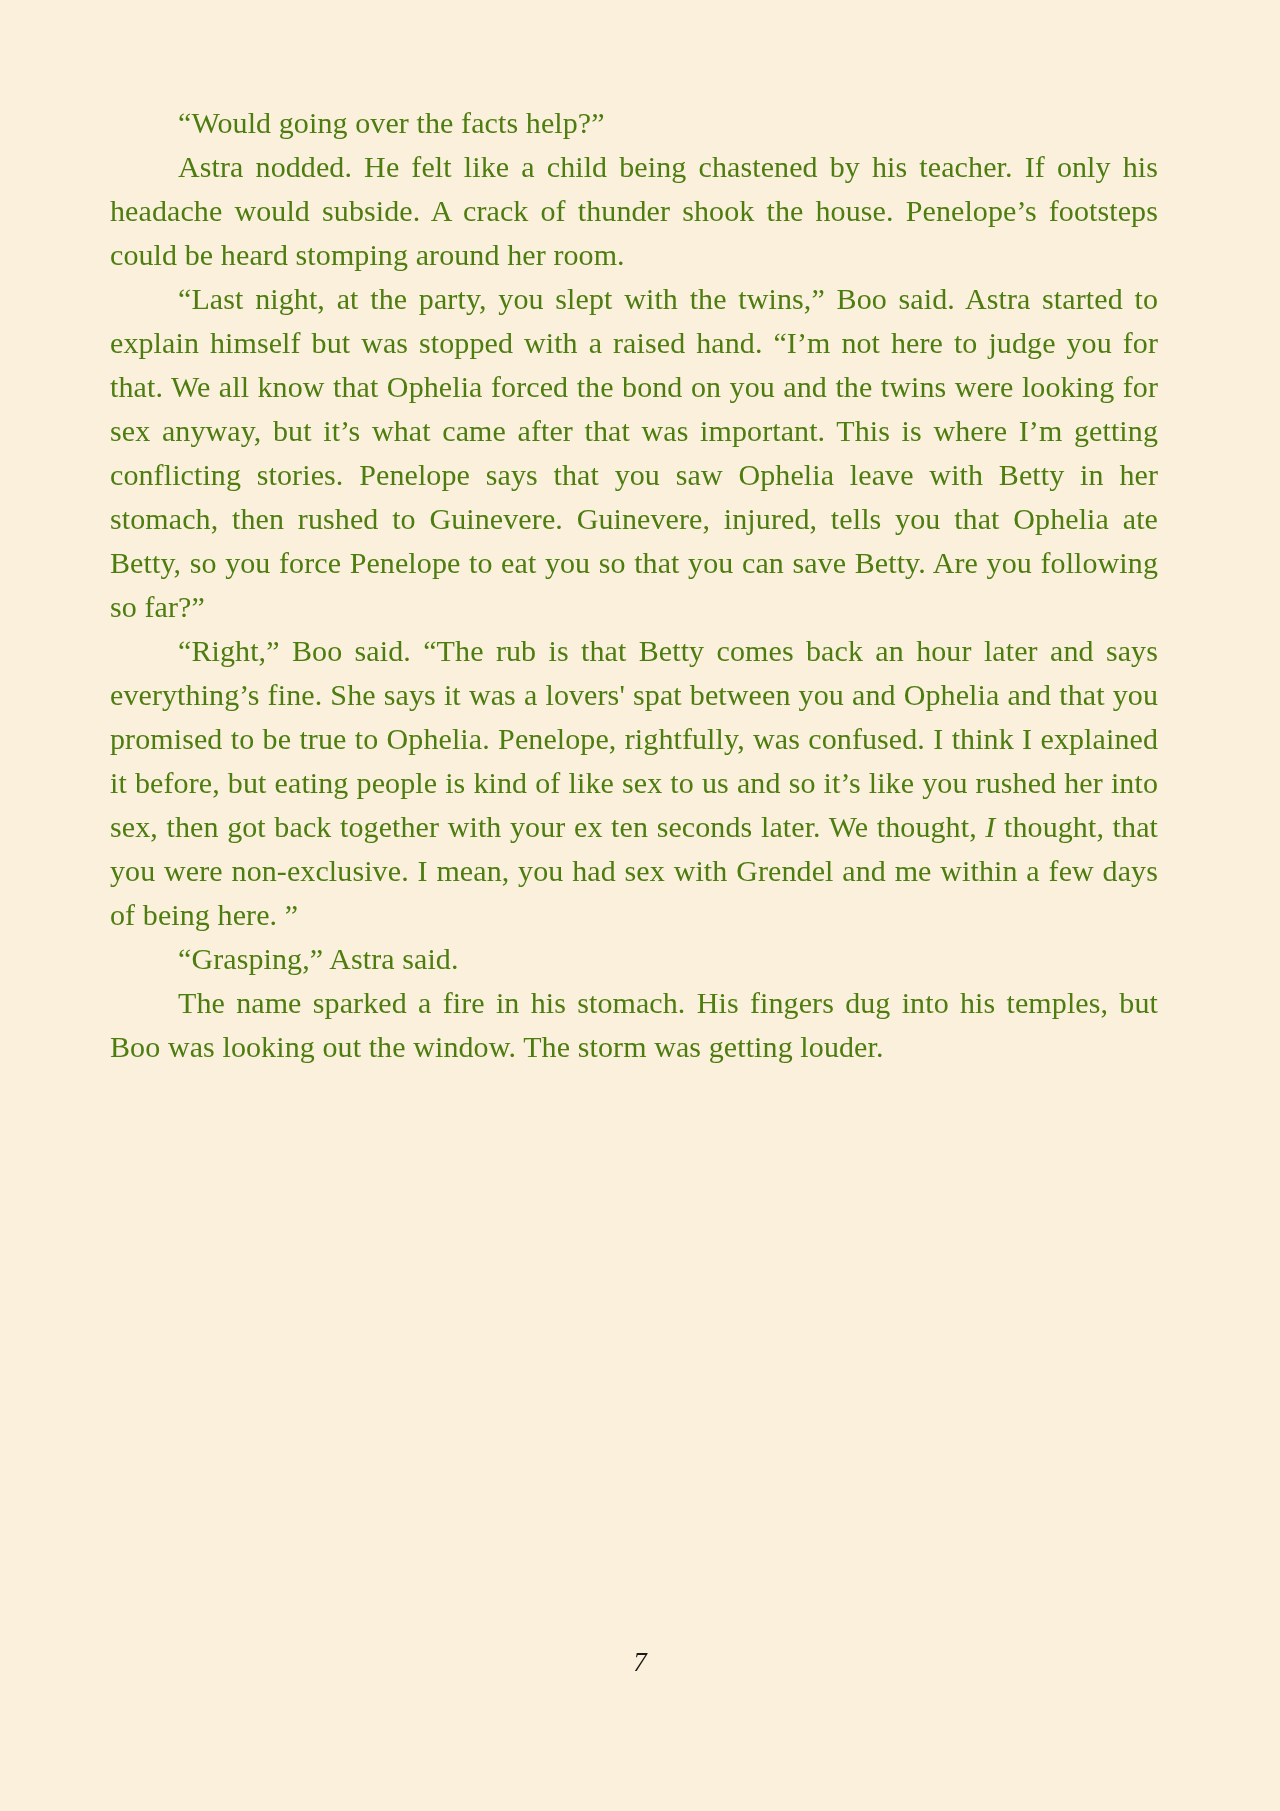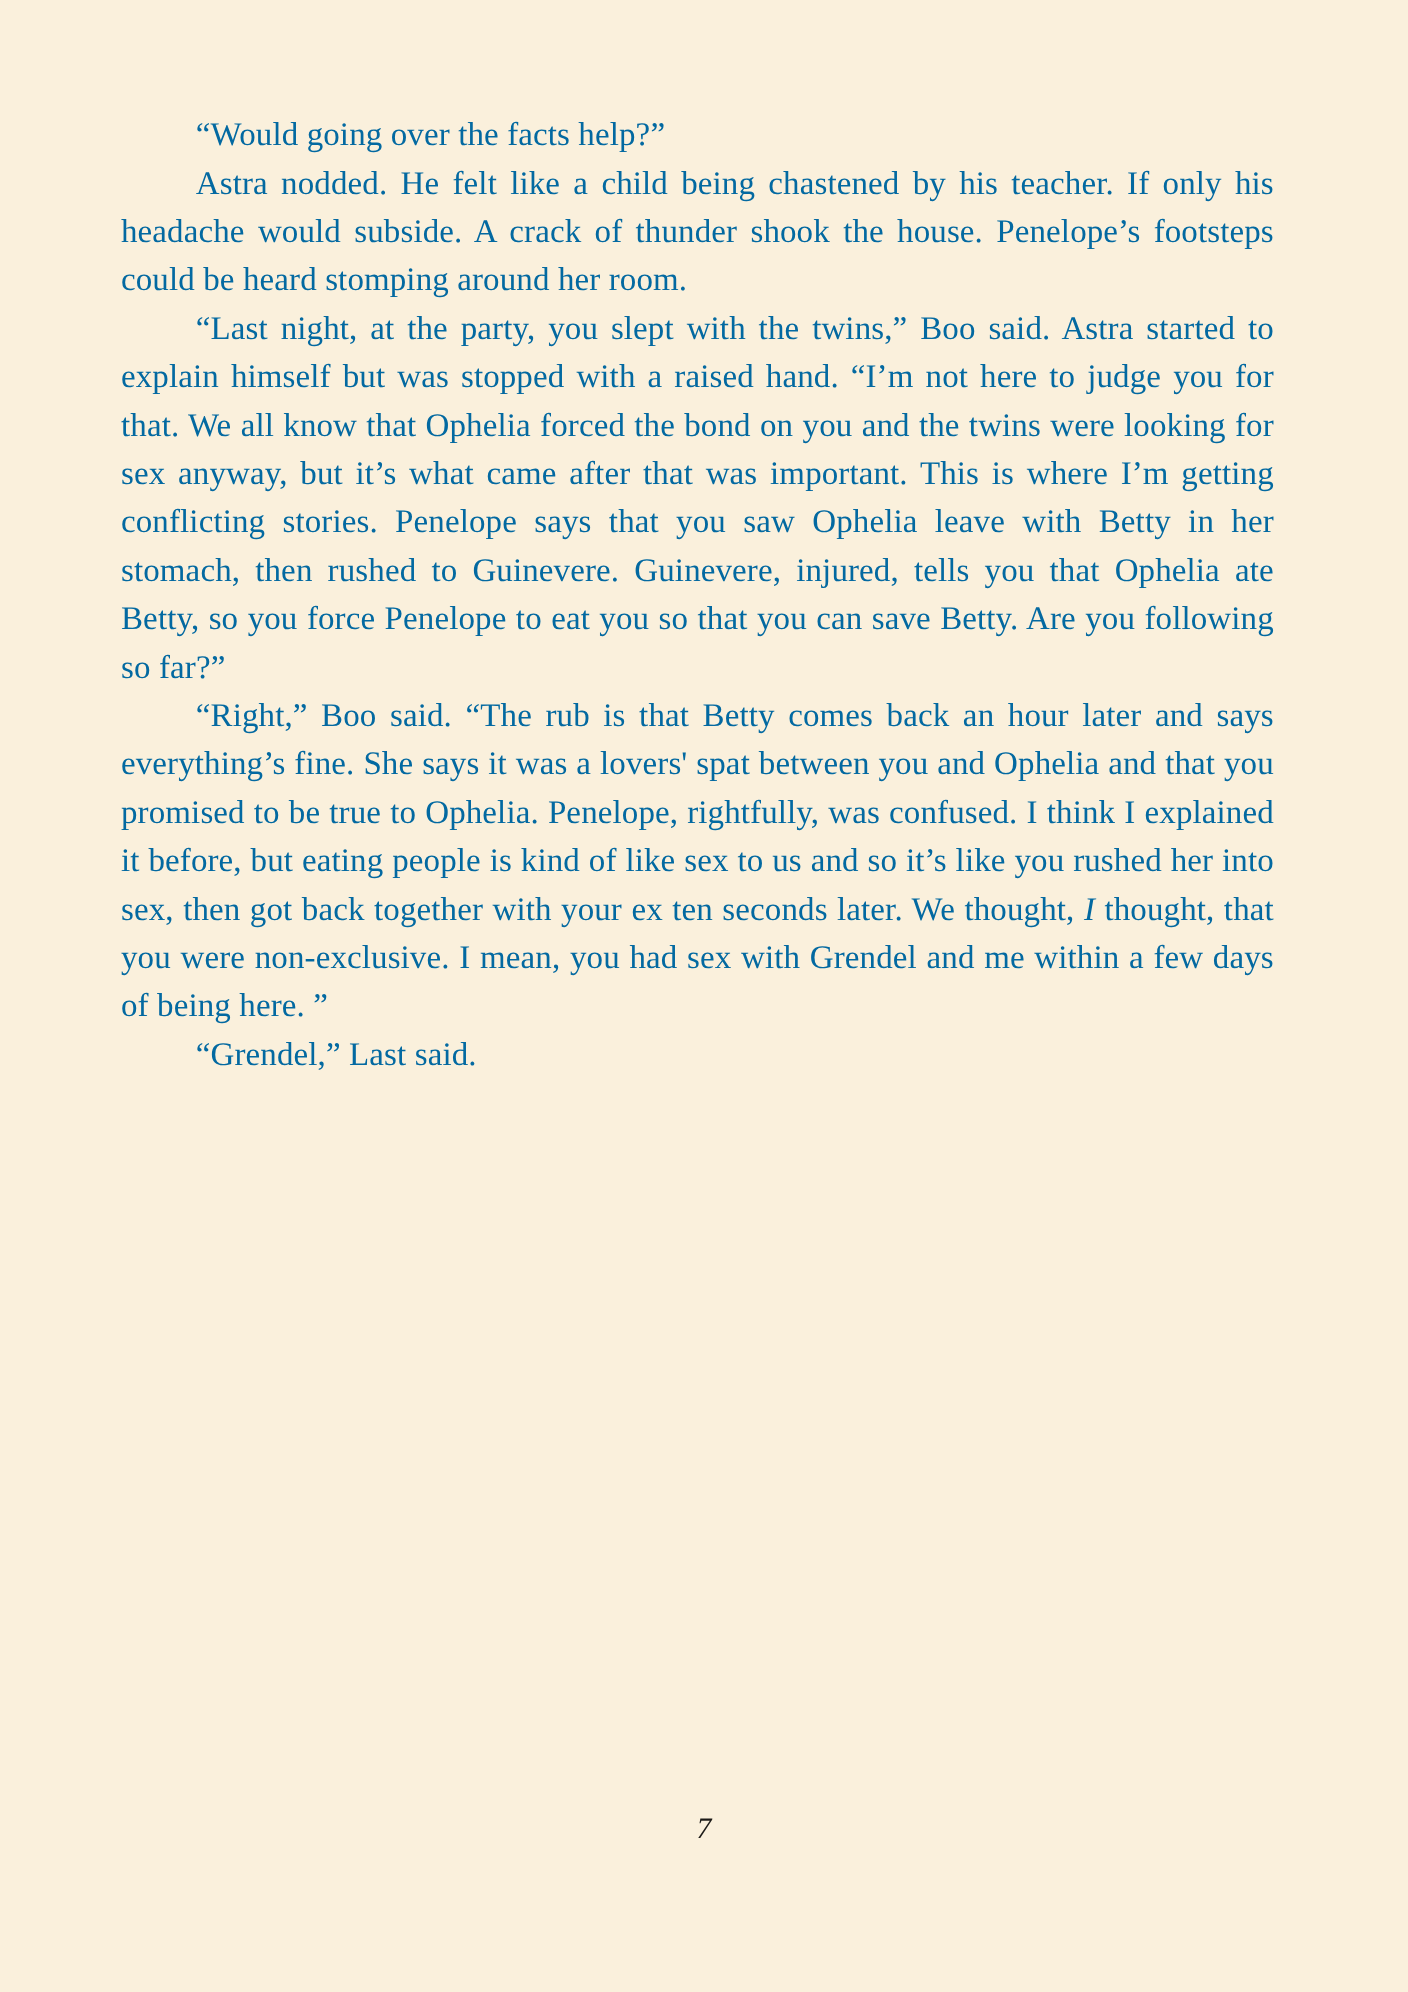--- a/index.html
+++ b/index.html
@@ -47,21 +47,22 @@
     font-size: 27px;
     line-height: 32px;
     font-style: italic;
     color: #1c1a17;
   }
 </style>
 </head>
 <body style="background: rgb(250, 240, 220);">
 
 <div class="book-page">
-  <div class="page-text" style="color: #0369a1;">
+  <div class="page-text" style="color: #4d7c0f;">
       <p><span>“Would going over the facts help?”</span></p>
       <p><span>Astra nodded. He felt like a child being chastened by his teacher. If only his headache would subside. A crack of thunder shook the house. Penelope’s footsteps could be heard stomping around her room.</span></p>
       <p><span>“Last night, at the party, you slept with the twins,” Boo said. Astra started to explain himself but was stopped with a raised hand. “I’m not here to judge you for that. We all know that Ophelia forced the bond on you and the twins were looking for sex anyway, but it’s what came after that was important. This is where I’m getting conflicting stories. Penelope says that you saw Ophelia leave with Betty in her stomach, then rushed to Guinevere. Guinevere, injured, tells you that Ophelia ate Betty, so you force Penelope to eat you so that you can save Betty. Are you following so far?”</span></p>
       <p><span>“Right,” Boo said. “The rub is that Betty comes back an hour later and says everything’s fine. She says it was a lovers' spat between you and Ophelia and that you promised to be true to Ophelia. Penelope, rightfully, was confused. I think I explained it before, but eating people is kind of like sex to us and so it’s like you rushed her into sex, then got back together with your ex ten seconds later. We thought, </span><span class="i">I</span><span> thought, that you were non-exclusive. I mean, you had sex with Grendel and me within a few days of being here. ”</span></p>
-      <p><span>“Grendel,” Last said.</span></p>
+      <p><span>“Grasping,” Astra said.</span></p>
+      <p><span>The name sparked a fire in his stomach. His fingers dug into his temples, but Boo was looking out the window. The storm was getting louder.</span></p>
     </div>
   <div class="page-number">7</div>
 </div>
 
 </body></html>

